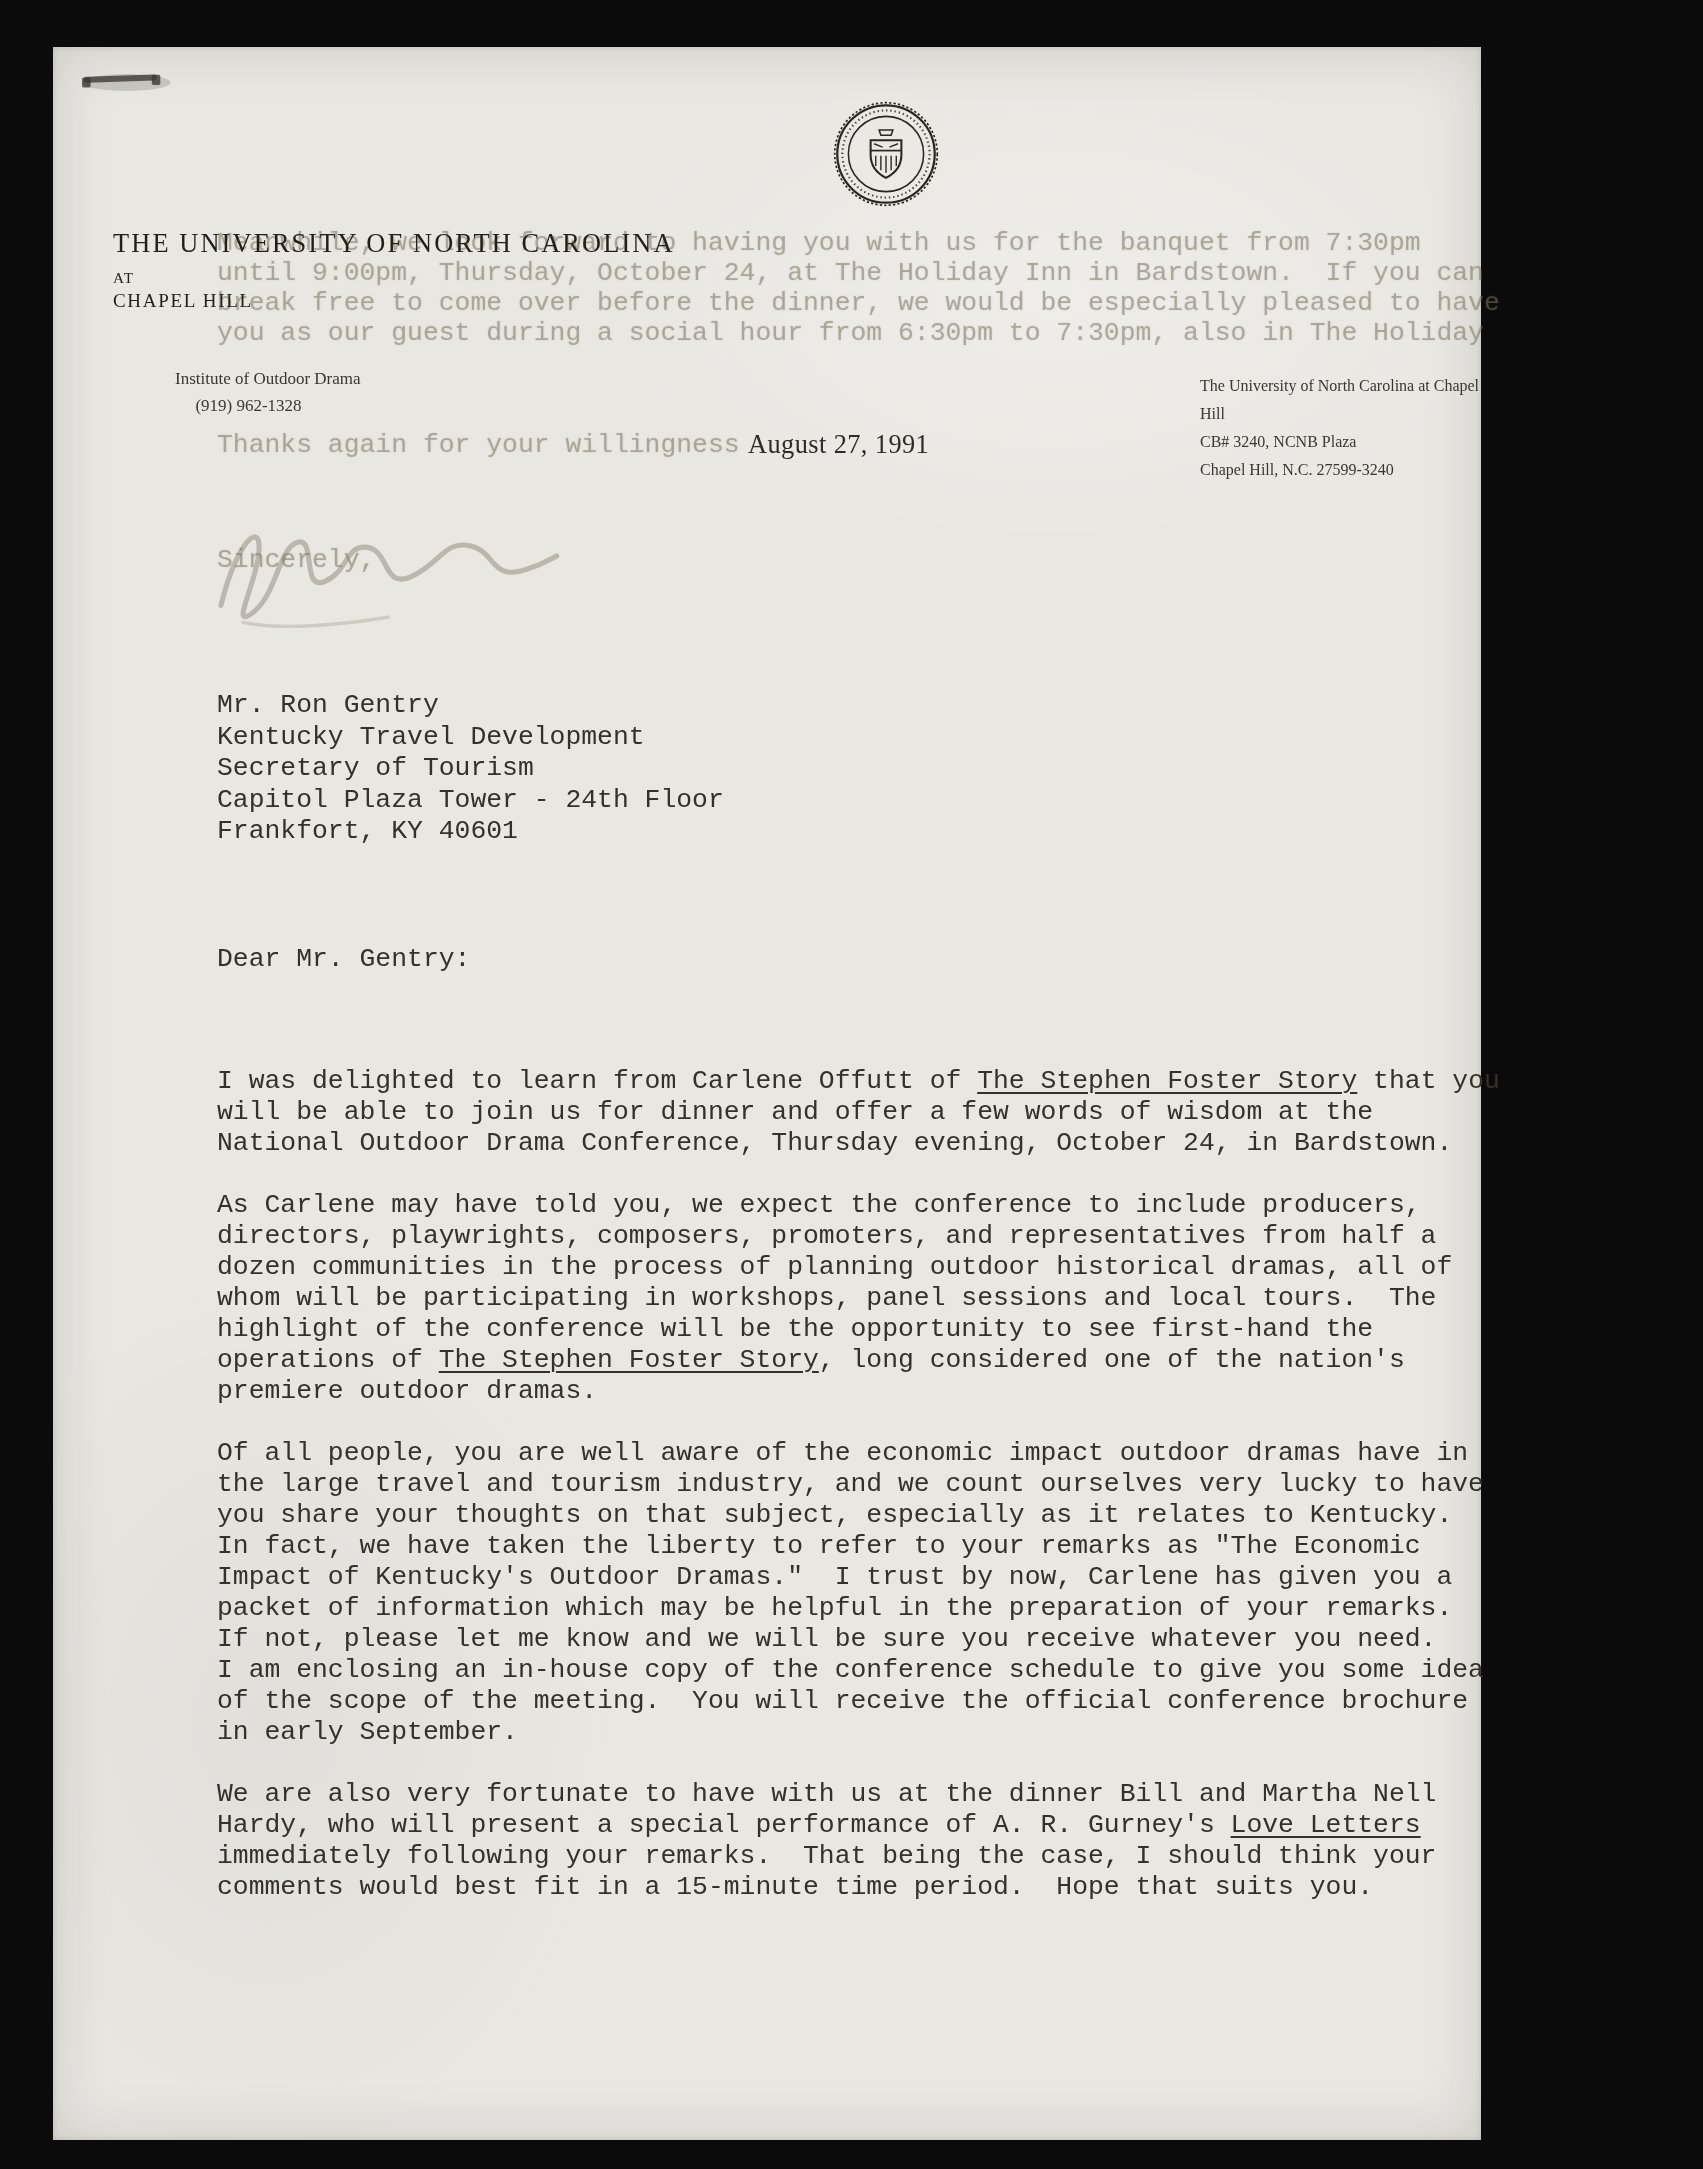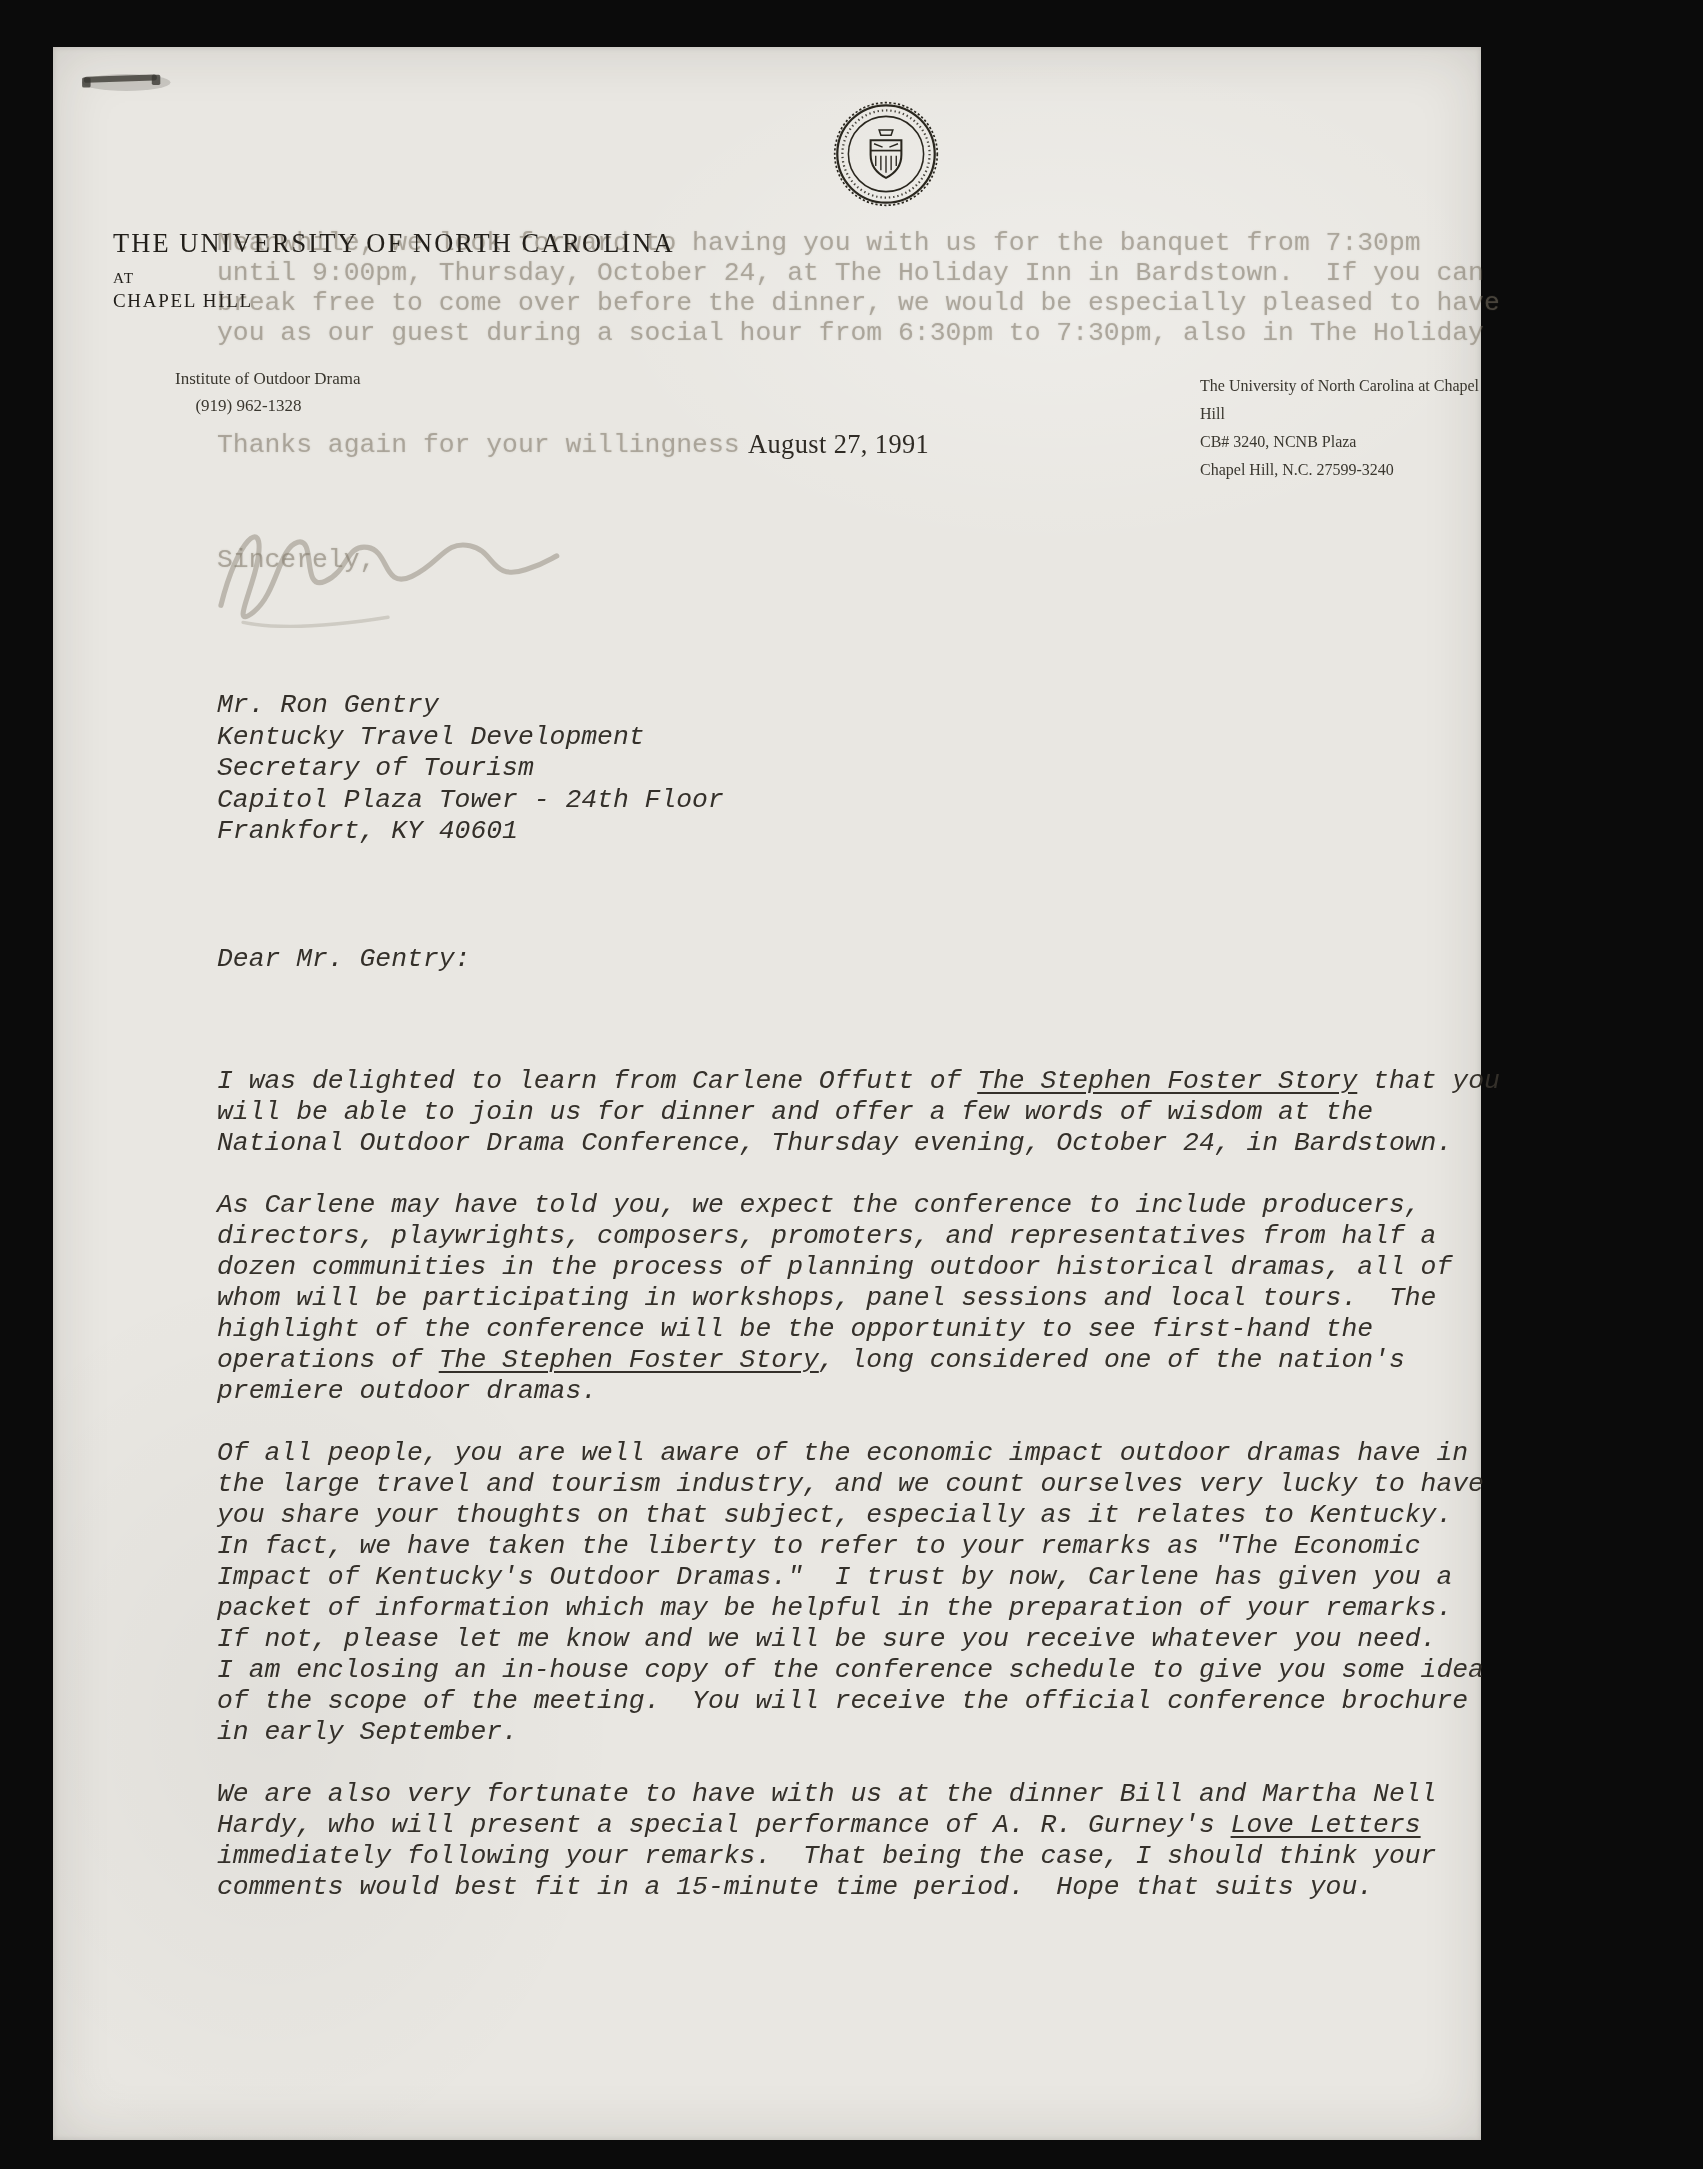--- a/index.html
+++ b/index.html
@@ -44,21 +44,20 @@
   .ghost-para{left:164px;top:181px;}
   .ghost-thanks{left:164px;top:383px;}
   .ghost-sincerely{left:164px;top:450px;margin-top:48px;}
   .signature{position:absolute;left:156px;top:456px;width:358px;height:145px;opacity:0.6;}
   
   .letter{
     position:absolute;left:164px;top:581px;width:1346px;
     font-family:"Liberation Mono","DejaVu Sans Mono",monospace;
     font-size:26.4px;line-height:31px;color:#34302a;
     white-space:pre;
-    font-style:italic;
   }
   .recipient .addr-line{line-height:31.5px;}
   .salutation{margin-top:34px;}
   .paras{margin-top:29px;}
   .para{margin:0 0 31px 0;white-space:pre;}
   .u{text-decoration:underline;text-underline-offset:4.3px;text-decoration-thickness:1.7px;}
   .staple{position:absolute;left:24px;top:20.4px;width:102px;height:31px;}
 </style>
 </head>
 <body>

